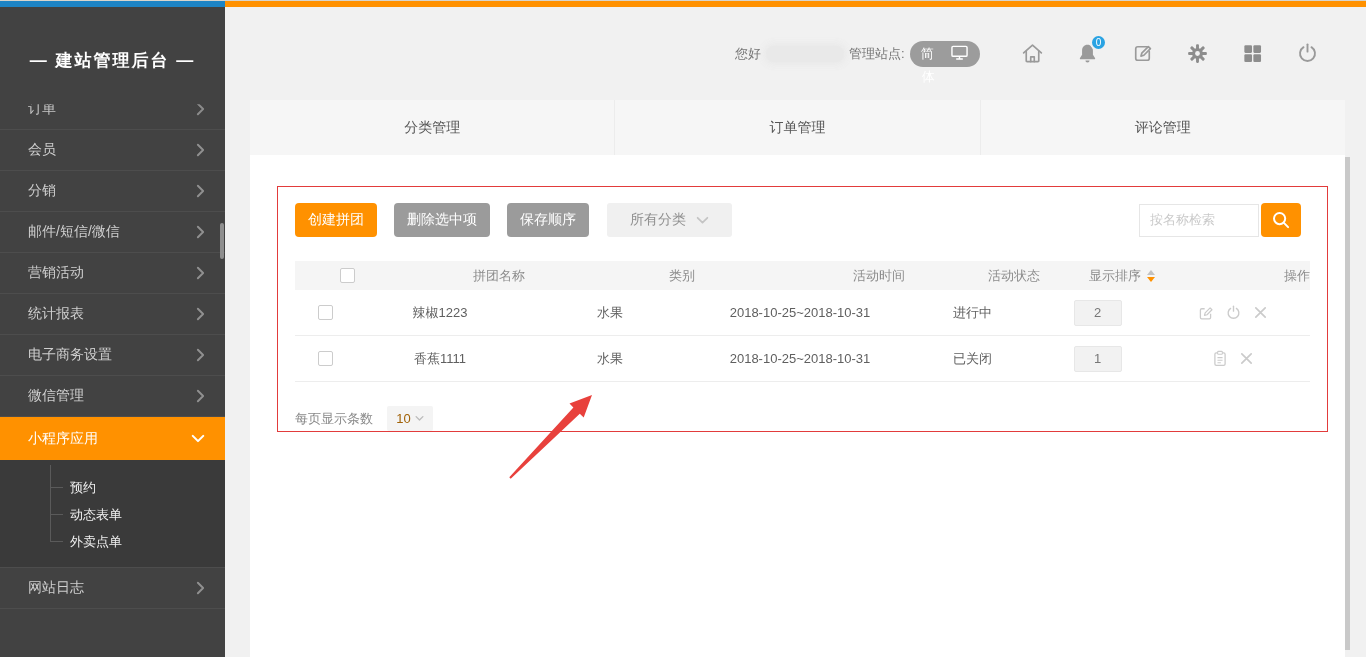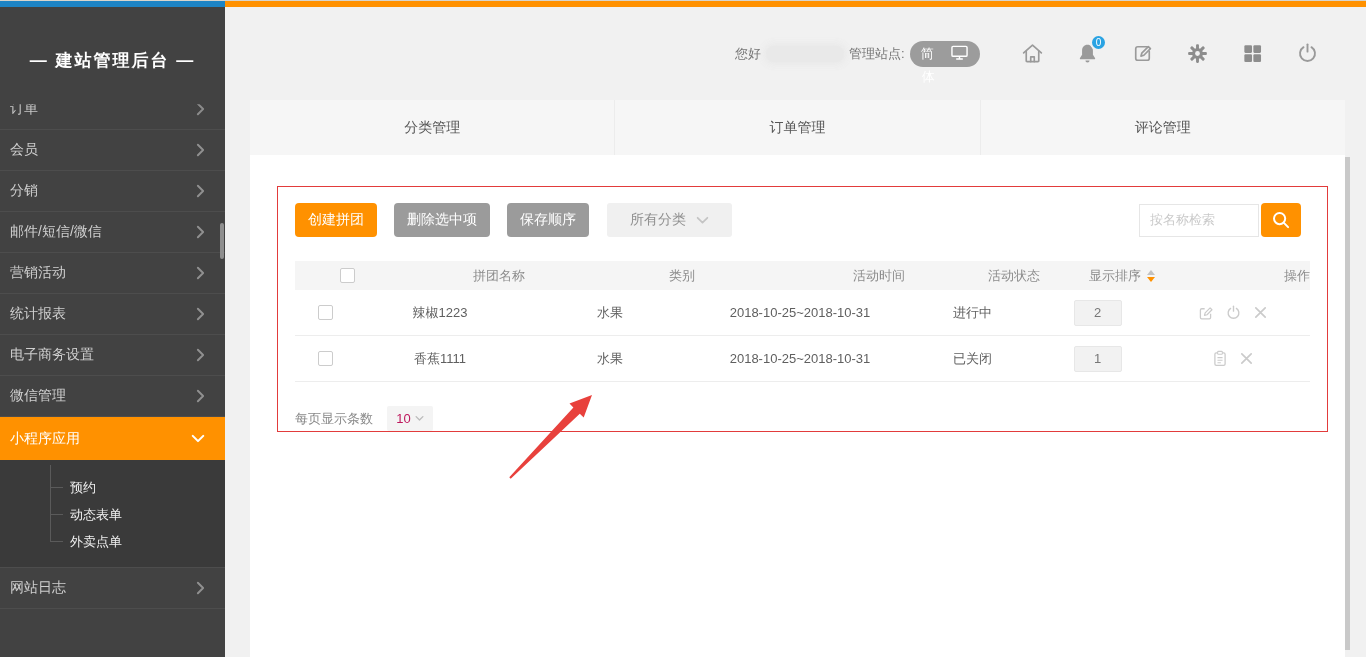--- a/index.html
+++ b/index.html
@@ -9,21 +9,21 @@
 
   
   .topline { position:absolute; top:0; left:0; width:100%; height:1px; background:#d8d5cd; z-index:5; }
   .topbar-blue { position:absolute; top:1px; left:0; width:225px; height:6px; background:var(--blue); z-index:5; }
   .topbar-orange { position:absolute; top:1px; left:225px; right:0; height:6px; background:var(--accent); z-index:5; }
 
   
   .sidebar { position:absolute; left:0; top:7px; width:225px; height:650px; background:#424242; overflow:hidden; }
   .side-title { height:82px; display:flex; align-items:center; justify-content:center; color:#fff; font-size:17px; font-weight:bold; letter-spacing:2px; padding-top:24px; }
   .side-item { position:relative; height:41px; border-bottom:1px solid #4d4d4d; color:#cfcfcf; font-size:14px; cursor:pointer; }
-  .side-item .inner { position:relative; height:100%; display:flex; align-items:center; padding-left:10px; }
+  .side-item .inner { position:relative; height:100%; display:flex; align-items:center; padding-left:28px; }
   .side-item .chev { position:absolute; right:20px; display:flex; align-items:center; }
   .side-item.active { background:var(--accent); color:#fff; height:43px; border-bottom:none; }
   .side-item.clipped .inner { clip-path:inset(38% 0 24% 0); opacity:.95; }
   .submenu { position:relative; background:#3a3a3a; border-bottom:1px solid #4d4d4d; padding:14px 0 12px; }
   .submenu::before { content:""; position:absolute; left:50px; top:5px; bottom:25px; width:1px; background:#5a5a5a; }
   .sub-item { position:relative; height:27px; line-height:27px; padding-left:70px; color:#f0f0f0; font-size:13px; cursor:pointer; }
   .sub-item::before { content:""; position:absolute; left:50px; top:13px; width:13px; height:1px; background:#5a5a5a; }
   .sub-item.active { color:var(--accent); }
   .side-thumb { position:absolute; right:1px; top:216px; width:4px; height:36px; background:#8f8f8f; border-radius:2px; }
 
@@ -60,21 +60,21 @@
   .td { display:flex; align-items:center; justify-content:center; text-align:center; }
   .cbx { width:15px; height:15px; border:1px solid #ccc; border-radius:2px; background:#fff; cursor:pointer; }
   .sortbox { width:48px; height:26px; background:#f2f2f2; border:1px solid #e7e7e7; border-radius:2px; display:flex; align-items:center; justify-content:center; color:#777; cursor:text; }
   .ops { gap:11px; }
   .ops span { display:flex; cursor:pointer; }
   .carets { display:flex; flex-direction:column; gap:2px; }
   .caret-up { width:0; height:0; border-left:4px solid transparent; border-right:4px solid transparent; border-bottom:5px solid #c2c2c2; }
   .caret-down { width:0; height:0; border-left:4px solid transparent; border-right:4px solid transparent; border-top:5px solid var(--accent); }
 
   .list-footer { position:absolute; left:45px; top:306px; display:flex; align-items:center; gap:14px; font-size:13px; color:#8a8a8a; }
-  .pp-select { width:46px; height:25px; background:#f4f4f4; border-radius:2px; display:flex; align-items:center; justify-content:center; gap:4px; color:#be185d; font-size:13px; cursor:pointer; }
+  .pp-select { width:46px; height:25px; background:#f4f4f4; border-radius:2px; display:flex; align-items:center; justify-content:center; gap:4px; color:#a16207; font-size:13px; cursor:pointer; }
 
   
   .red-rect { position:absolute; left:277px; top:186px; width:1051px; height:246px; border:1.5px solid var(--red); z-index:40; pointer-events:none; }
   .arrow-svg { position:absolute; left:500px; top:390px; z-index:41; pointer-events:none; }
   .v-thumb { position:absolute; left:1345px; top:157px; width:5px; height:493px; background:#c9c9c9; z-index:30; cursor:pointer; }
 </style>
 </head>
 <body>
 
 <div class="stage">

